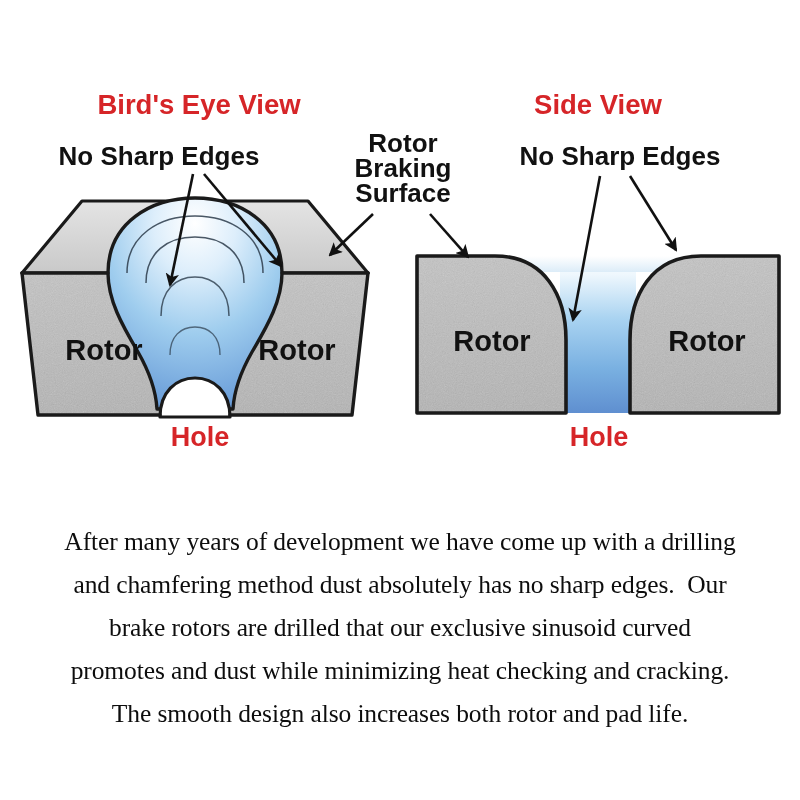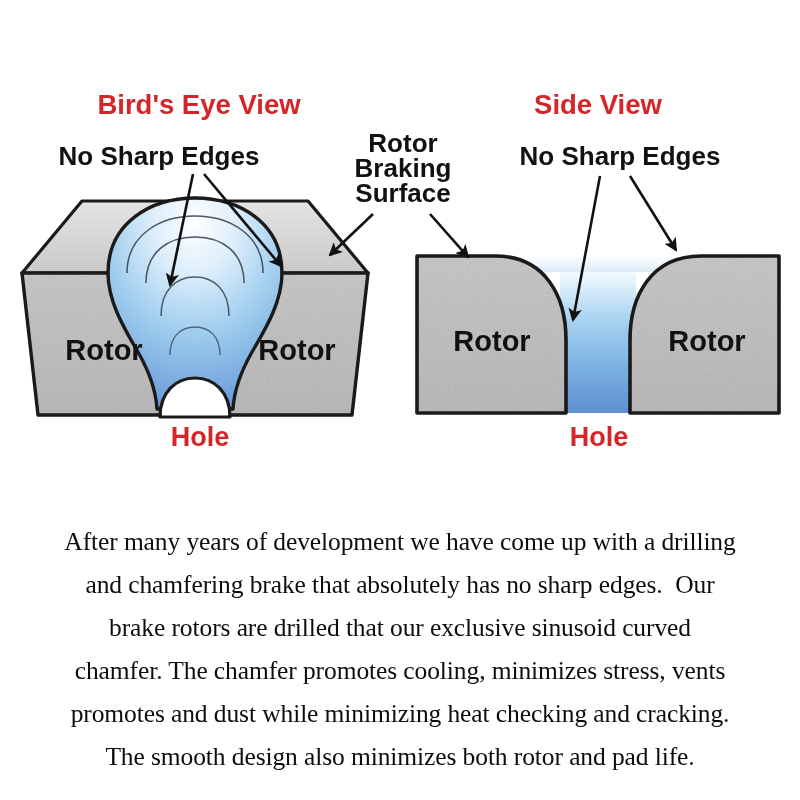--- a/index.html
+++ b/index.html
@@ -162,20 +162,19 @@
       <path d="M 204,174 L 281,266"></path>
       <path d="M 373,214 L 330,255"></path>
       <path d="M 430,214 L 468,257"></path>
       <path d="M 600,176 L 573,320"></path>
       <path d="M 630,176 L 676,250"></path>
     </g>
   </svg>
 
   <div class="caption">
     <span class="line">After many years of development we have come up with a drilling</span>
-    <span class="line">and chamfering brake that absolutely has no sharp edges.  Our</span>
+    <span class="line">and chamfering method dust absolutely has no sharp edges.  Our</span>
     <span class="line">brake rotors are drilled that our exclusive sinusoid curved</span>
-    <span class="line">chamfer. The chamfer promotes cooling, minimizes stress, vents</span>
     <span class="line">promotes and dust while minimizing heat checking and cracking.</span>
-    <span class="line">The smooth design also minimizes both rotor and pad life.</span>
+    <span class="line">The smooth design also increases both rotor and pad life.</span>
   </div>
 
 </div>
 
 </body></html>

